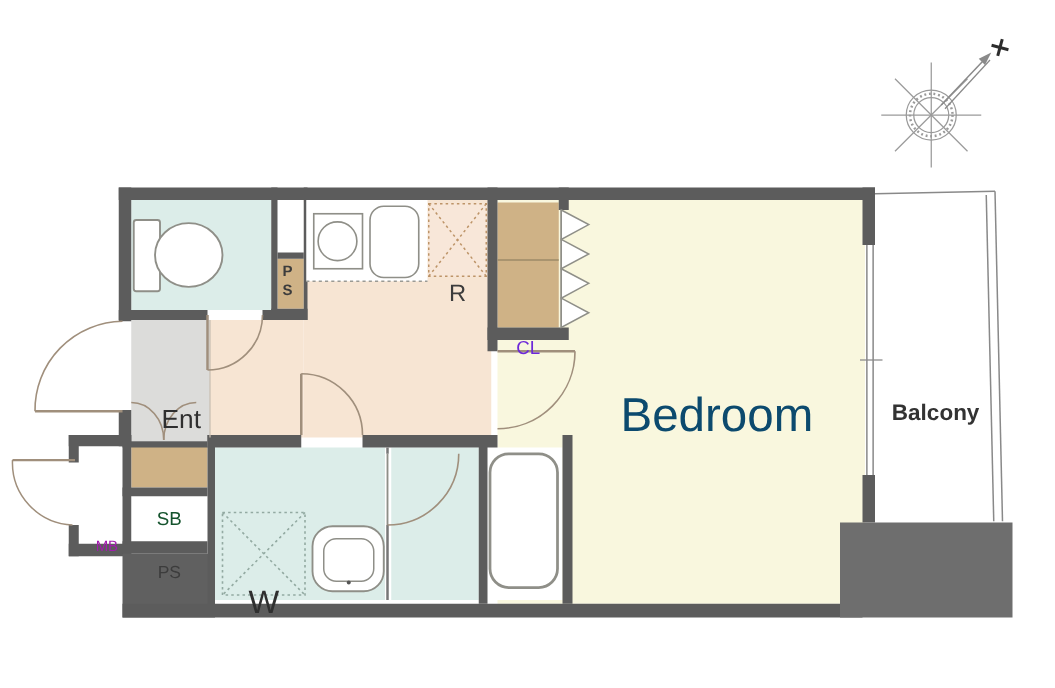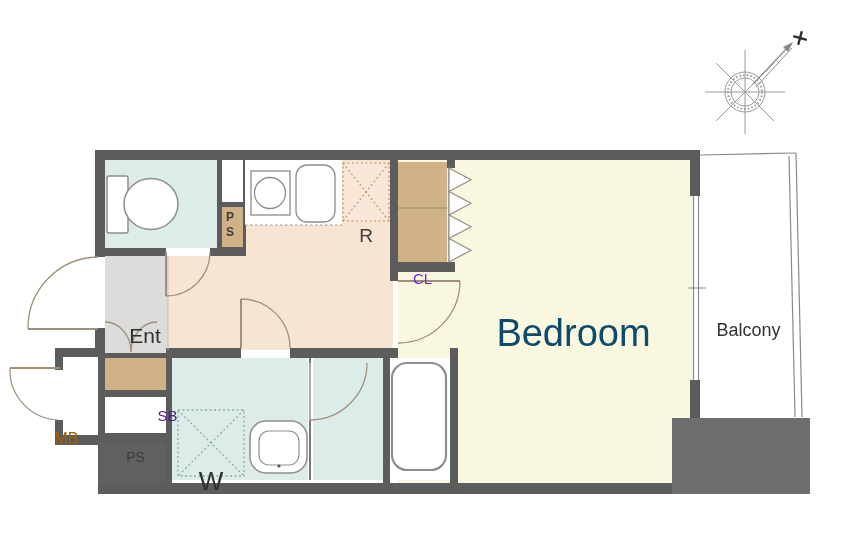--- a/index.html
+++ b/index.html
@@ -8,29 +8,29 @@
     font-family:"Liberation Sans", sans-serif;
   }
   .canvas svg{position:absolute;left:0;top:0;}
   .lbl{
     position:absolute;text-align:center;color:#333;line-height:1.05;
     font-family:"Liberation Sans", sans-serif;white-space:nowrap;margin-top:44px;
   }
   .lbl-ent{left:105px;top:281px;width:80px;font-size:21px;color:#2f2f2f;}
   .lbl-ps-top{left:224px;top:166px;width:12px;font-size:12px;font-weight:bold;color:#3c3c3c;
     white-space:normal;word-break:break-all;line-height:15px;text-align:center;}
-  .lbl-sb{left:105px;top:364px;width:61px;font-size:15px;color:#4c1d95;padding-left:32px;}
+  .lbl-sb{left:105px;top:364px;width:61px;font-size:15px;color:#14532d;}
   .lbl-ps-bottom{left:105px;top:406px;width:61px;font-size:14px;color:#3c3c3c;}
-  .lbl-mb{left:49px;top:387px;width:35px;font-size:16px;color:#a16207;}
+  .lbl-mb{left:68px;top:387px;width:35px;font-size:12px;color:#a21caf;}
   .lbl-r{left:343px;top:182px;width:46px;font-size:19px;color:#3c3c3c;}
   .lbl-cl{left:398px;top:227px;width:49px;font-size:15px;color:#6d28d9;}
   .lbl-w{left:178px;top:424px;width:66px;font-size:26px;color:#2f2f2f;}
   .lbl-bedroom{left:455px;top:270px;width:237px;font-size:38px;color:#0c4a6e;}
   .lbl-bedroom-size{left:455px;top:317px;width:237px;font-size:29px;color:#2a2a2a;}
-  .lbl-balcony{left:700px;top:277px;width:97px;font-size:18px;color:#333;}
+  .lbl-balcony{left:700px;top:277px;width:97px;font-size:18px;color:#333;font-weight:bold;}
 </style>
 </head>
 <body>
 
 <div class="canvas">
   <svg width="844" height="550" viewBox="0 0 844 550">
 
     <g>
       <rect x="398" y="160" width="294" height="323" fill="#f9f7de"></rect>
       <rect x="243" y="160" width="150" height="190" fill="#f7e5d3"></rect>

